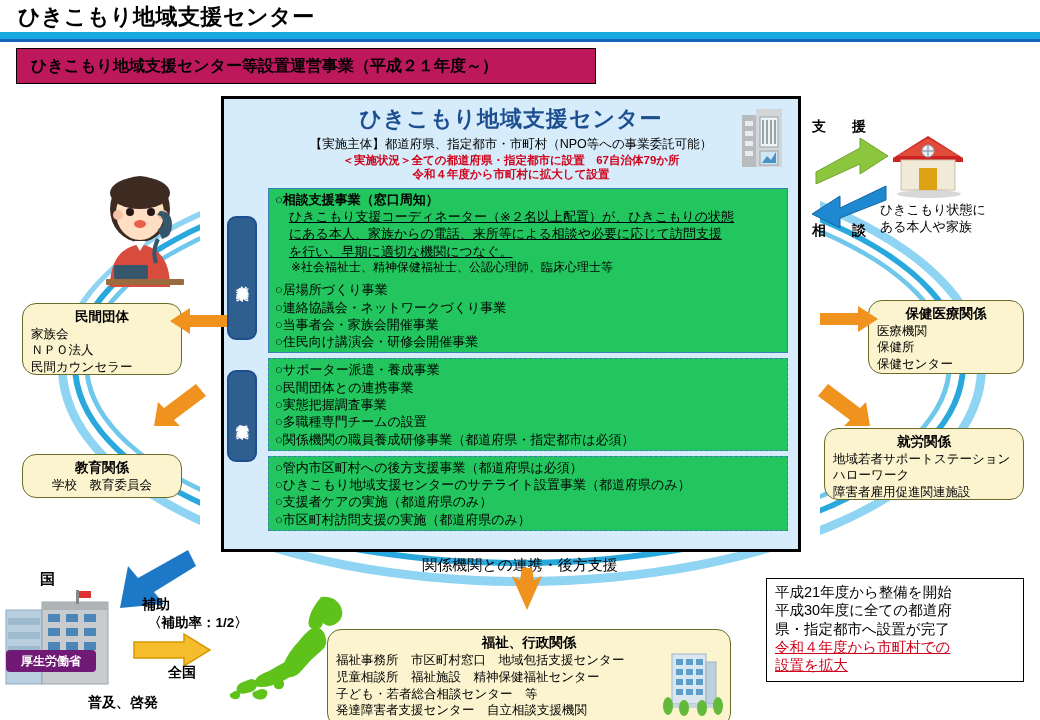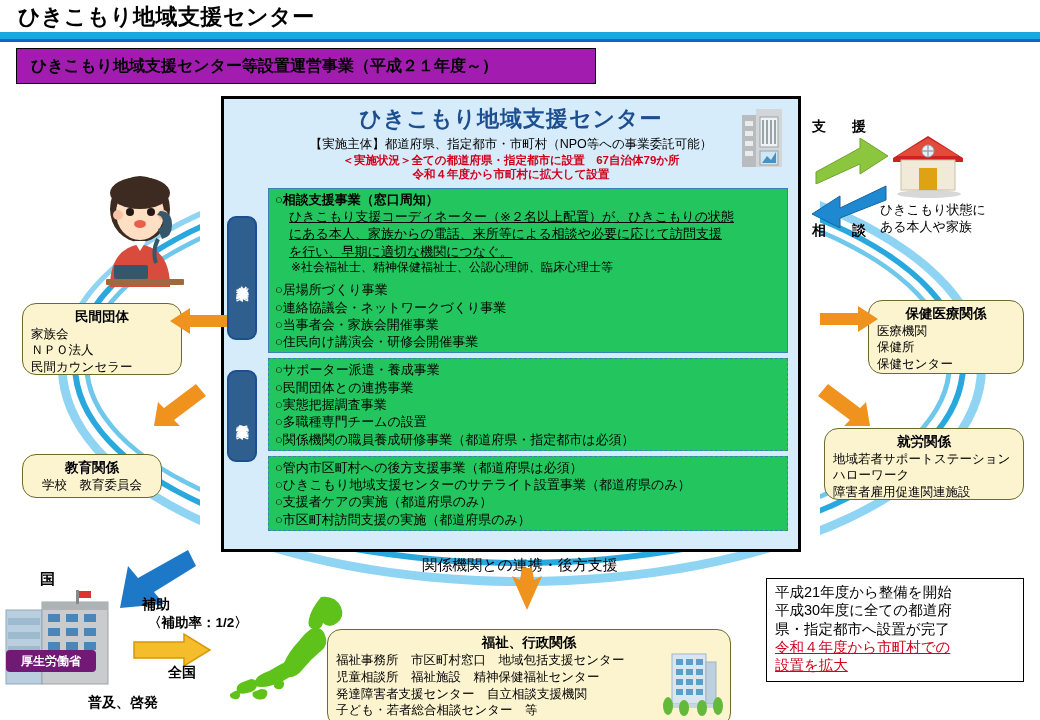--- a/index.html
+++ b/index.html
@@ -23,21 +23,21 @@
     background:#17a9e0;
   }
   #header-rule:after{
     content:"";position:absolute;left:0;top:7px;width:1040px;height:3px;
     background:#1565c0;
   }
 
   
   #subtitle-box{
     position:absolute;left:16px;top:48px;width:578px;height:34px;
-    border:1.5px solid #000;background:#a21caf;
+    border:1.5px solid #000;background:#be185d;
     display:flex;align-items:center;
   }
   #subtitle-text{
     font-size:16px;font-weight:bold;padding-left:14px;white-space:nowrap;
   }
 
   
   .ring{
     position:absolute;border-radius:50%;
     border-style:solid;pointer-events:none;
@@ -131,21 +131,21 @@
   
   .sidebox{
     position:absolute;background:#fbf4cf;border:1.6px solid #6b6b2a;
     border-radius:14px;box-sizing:border-box;z-index:8;
     padding:4px 8px;
     margin-top:12px;
   }
   .sb-title{font-size:13.5px;font-weight:bold;text-align:center;line-height:1.35;}
   .sb-line{font-size:12.5px;line-height:1.3;white-space:nowrap;}
   #box-minkan{left:22px;top:291px;width:160px;height:72px;}
-  #box-kyoiku{left:22px;top:442px;width:140px;height:44px;}
+  #box-kyoiku{left:22px;top:442px;width:160px;height:44px;}
   #box-hoken{left:868px;top:288px;width:156px;height:74px;}
   #box-shuro{left:824px;top:416px;width:200px;height:72px;}
   #box-fukushi{
     left:327px;top:617px;width:404px;height:98px;
   }
   #box-fukushi .sb-line{font-size:12.5px;line-height:1.34;}
 
   
   .oarrow{position:absolute;z-index:8;}
 
@@ -343,22 +343,22 @@
     <div class="sb-title">就労関係</div>
     <div class="sb-line">地域若者サポートステーション</div>
     <div class="sb-line">ハローワーク</div>
     <div class="sb-line">障害者雇用促進関連施設</div>
   </div>
 
   <div class="sidebox" id="box-fukushi">
     <div class="sb-title">福祉、行政関係</div>
     <div class="sb-line">福祉事務所　市区町村窓口　地域包括支援センター</div>
     <div class="sb-line">児童相談所　福祉施設　精神保健福祉センター</div>
+    <div class="sb-line">子ども・若者総合相談センター　等</div>
     <div class="sb-line">発達障害者支援センター　自立相談支援機関</div>
-    <div class="sb-line">子ども・若者総合相談センター　等</div>
     <svg style="position:absolute;right:6px;top:16px;width:64px;height:74px;" viewBox="0 0 64 74">
       <rect x="12" y="8" width="34" height="50" fill="#d9e6f0" stroke="#9fb5c6"></rect>
       <rect x="46" y="16" width="10" height="42" fill="#bcd0de" stroke="#9fb5c6"></rect>
       <g fill="#5b9ec9">
         <rect x="16" y="13" width="7" height="6"></rect>
           <rect x="26" y="13" width="7" height="6"></rect>
           <rect x="36" y="13" width="7" height="6"></rect>
         <rect x="16" y="23" width="7" height="6"></rect>
           <rect x="26" y="23" width="7" height="6"></rect>
           <rect x="36" y="23" width="7" height="6"></rect>

